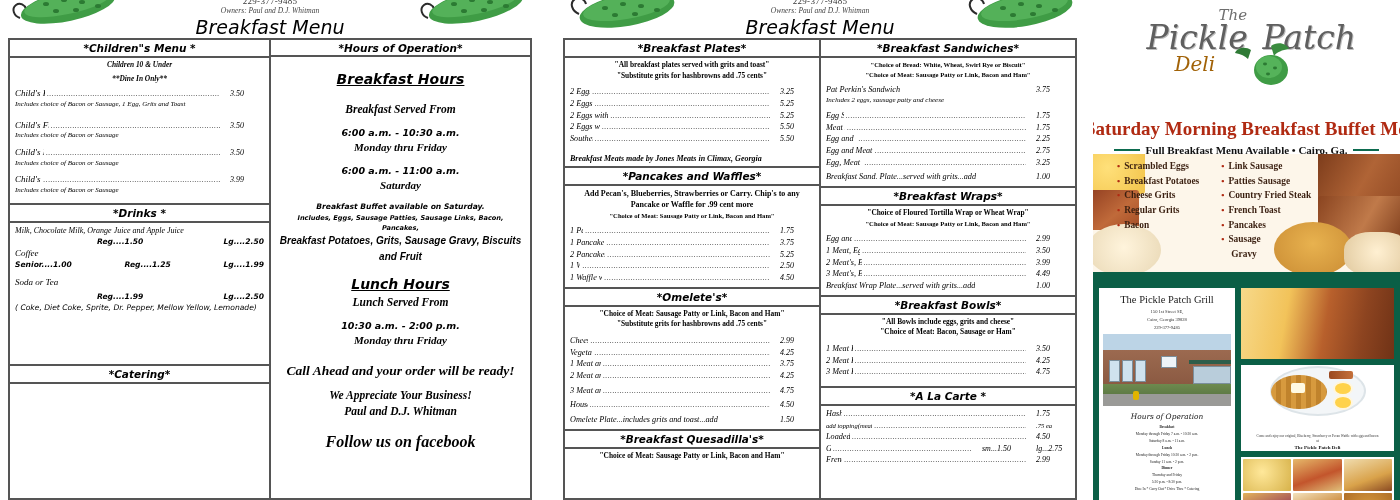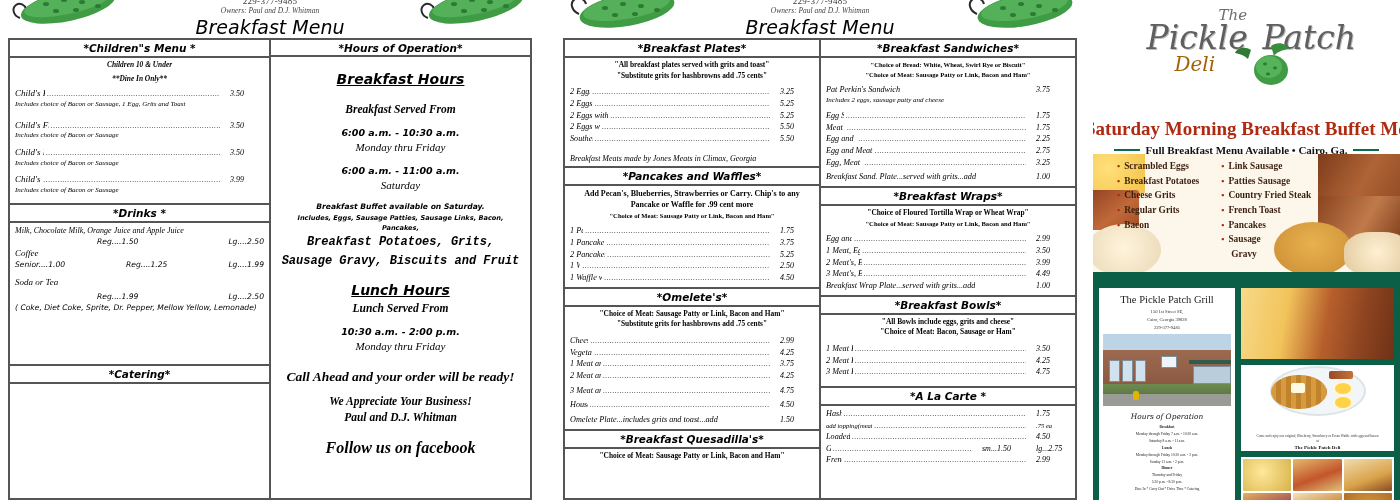--- a/index.html
+++ b/index.html
@@ -44,28 +44,28 @@
   
   .row{display:flex;align-items:baseline;font-size:8.2px;font-style:italic;line-height:1.42;white-space:nowrap;}
   .row .nm{flex:0 1 auto;overflow:hidden;text-overflow:clip;}
   .row .dots{flex:1 1 auto;overflow:hidden;white-space:nowrap;font-size:8px;letter-spacing:.4px;color:#222;margin:0 2px;}
   .row .pr{flex:0 0 auto;width:34px;text-align:left;padding-left:8px;font-size:8px;}
   .row.nolead .dots{visibility:hidden;}
   .desc{font-size:7px;font-style:italic;line-height:1.35;}
   .gap{height:5px;}
   .gap.sm{height:3px;}
   .gap.lg{height:9px;}
-  .strong-it{font-size:8px;font-style:italic;font-weight:normal;}
+  .strong-it{font-size:8px;font-style:italic;font-weight:bold;}
 
   
   .hours{padding:6px 8px;text-align:center;}
   .h-title{font-size:14px;font-weight:bold;font-style:italic;font-family:"DejaVu Sans",sans-serif;text-decoration:underline;margin:8px 0 10px;}
   .h-sub{font-size:11.5px;font-weight:bold;font-style:italic;margin:6px 0;}
   .h-line{font-size:9.5px;font-weight:bold;font-style:italic;font-family:"DejaVu Sans",sans-serif;line-height:1.45;}
-  .h-line2{font-size:11px;font-style:italic;line-height:1.35;}
+  .h-line2{font-size:11px;font-style:italic;line-height:1.35;font-weight:bold;}
   .h-buffet{font-size:7.6px;font-weight:bold;font-style:italic;font-family:"DejaVu Sans",sans-serif;line-height:1.5;margin-top:9px;}
   .h-big{font-size:13.5px;font-style:italic;font-weight:bold;line-height:1.35;margin-top:14px;}
   .h-mid{font-size:11.5px;font-style:italic;font-weight:bold;line-height:1.35;margin-top:8px;}
   .h-fb{font-size:16px;font-style:italic;font-weight:bold;margin-top:14px;}
   .hours-wrap{display:flex;flex-direction:column;height:100%;}
 
   
   .promo{position:absolute;left:1093px;top:0;width:307px;height:500px;background:#fff;overflow:hidden;}
   .logo-area{position:relative;height:118px;}
   .logo-the{position:absolute;left:50%;top:6px;transform:translateX(-28px);
@@ -254,21 +254,21 @@
             <div class="h-title">Breakfast Hours</div>
             <div class="h-sub">Breakfast Served From</div>
             <div class="gap"></div>
             <div class="h-line">6:00 a.m. - 10:30 a.m.</div>
             <div class="h-line2">Monday thru Friday</div>
             <div class="gap lg"></div>
             <div class="h-line">6:00 a.m. - 11:00 a.m.</div>
             <div class="h-line2">Saturday</div>
             <div class="h-buffet">Breakfast Buffet available on Saturday.</div>
             <div style="font-size:6.6px;font-weight:bold;font-style:italic;font-family:'DejaVu Sans',sans-serif;line-height:1.55;">Includes, Eggs, Sausage Patties, Sausage Links, Bacon, Pancakes,</div>
-            <div style="font-size:12px;font-weight:bold;font-style:italic;font-family:Liberation Mono, monospace;line-height:1.55;">Breakfast Potatoes, Grits, Sausage Gravy, Biscuits and Fruit</div>
+            <div style="font-size:10px;font-weight:bold;font-style:italic;font-family:Liberation Sans, sans-serif;line-height:1.55;">Breakfast Potatoes, Grits, Sausage Gravy, Biscuits and Fruit</div>
             <div class="h-title" style="margin:12px 0 2px;">Lunch Hours</div>
             <div class="h-sub" style="margin:2px 0;">Lunch Served From</div>
             <div class="gap lg"></div>
             <div class="h-line">10:30 a.m. - 2:00 p.m.</div>
             <div class="h-line2">Monday thru Friday</div>
             <div class="h-big">Call Ahead and your order will be ready!</div>
             <div class="h-mid">We Appreciate Your Business!</div>
             <div class="h-mid" style="margin-top:0;">Paul and D.J. Whitman</div>
             <div class="h-fb">Follow us on facebook</div>
           </div>

